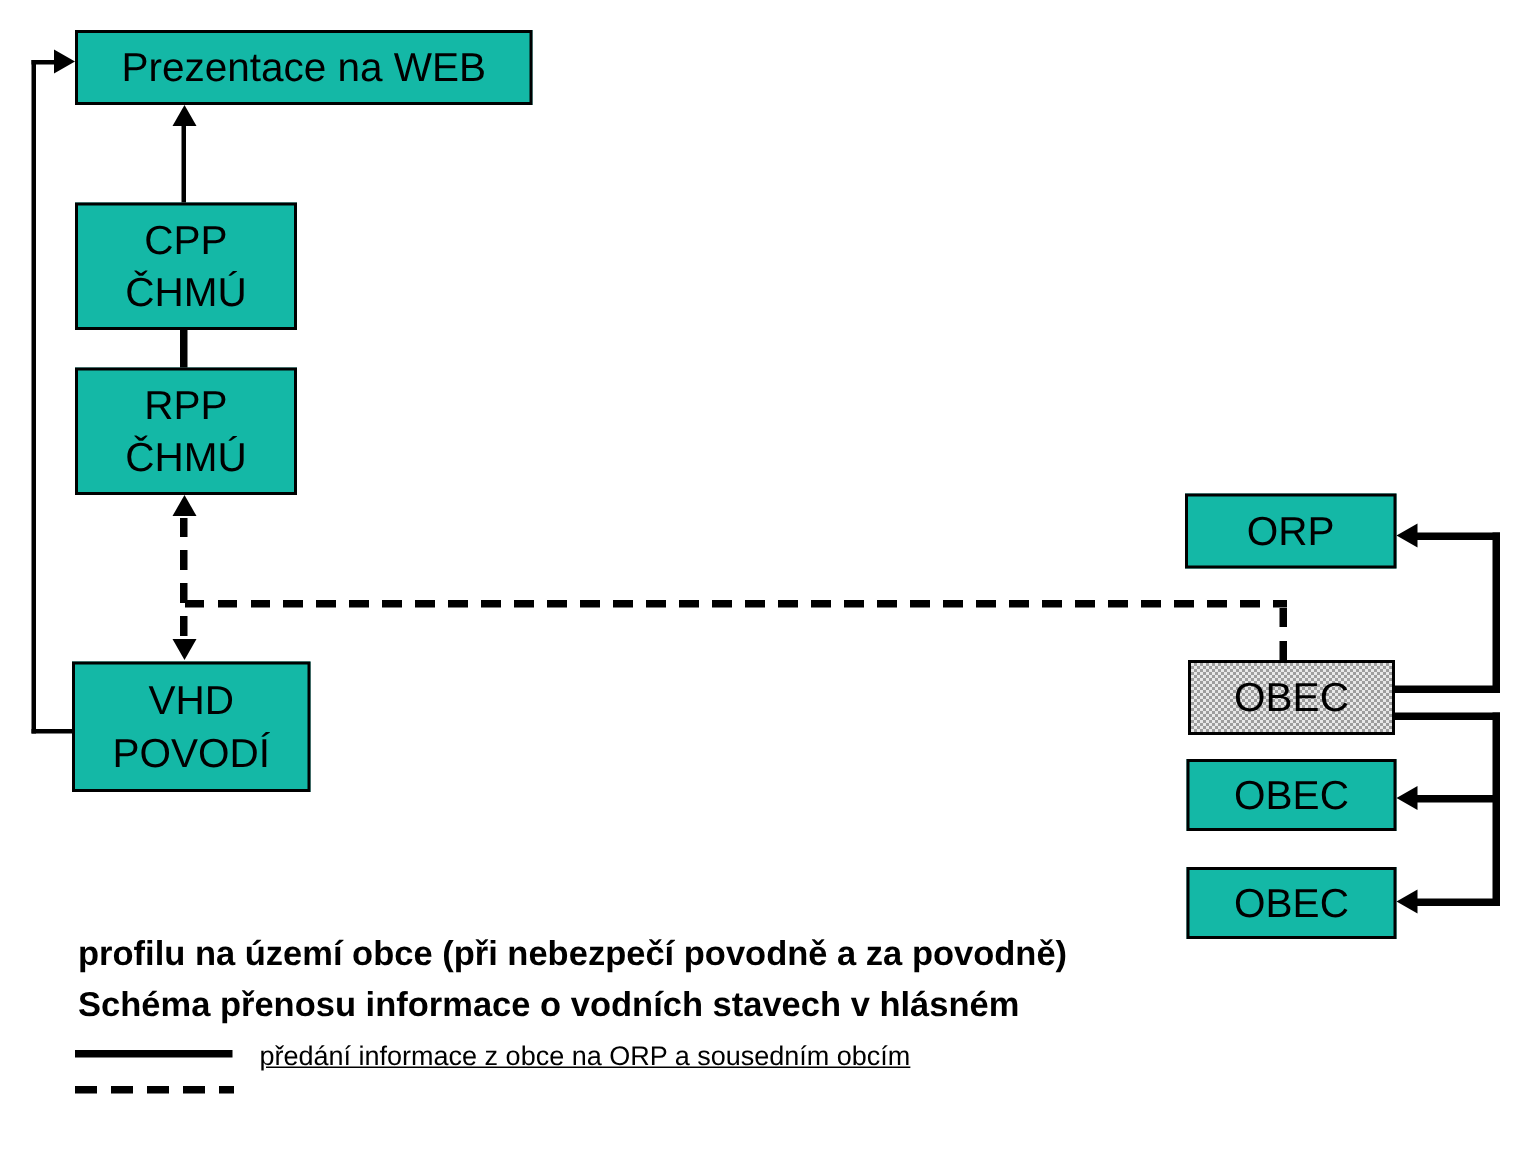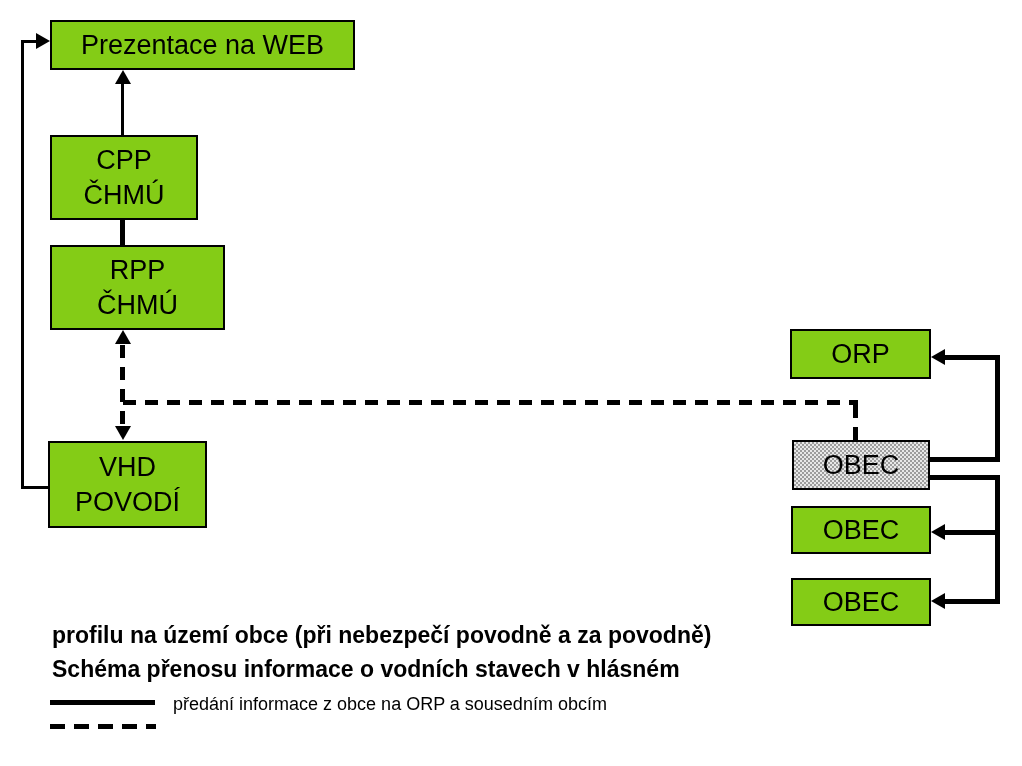--- a/index.html
+++ b/index.html
@@ -2,36 +2,36 @@
 <html><head>
 <meta charset="utf-8">
 <style>
   html,body{margin:0;padding:0;background:#fff;}
   .stage{
     position:relative;width:1022px;height:766px;background:#fff;
     font-family:"Liberation Sans","DejaVu Sans",sans-serif;color:#000;overflow:hidden;
   }
   
   .node{
-    position:absolute;border:2px solid #000;background:#84cc16;
+    position:absolute;border:2px solid #000;background:#14b8a6;
     display:flex;flex-direction:column;align-items:center;justify-content:center;
     font-size:27px;line-height:35px;text-align:center;box-sizing:border-box;
     white-space:nowrap;
   }
   .node.shaded{
     background-color:#e8e8e8;
     background-image:
       linear-gradient(45deg,#9d9d9d 25%,transparent 25%,transparent 75%,#9d9d9d 75%),
       linear-gradient(45deg,#9d9d9d 25%,transparent 25%,transparent 75%,#9d9d9d 75%);
     background-size:4px 4px;
     background-position:0 0,2px 2px;
   }
   #box-web {left:50px;top:20px;width:305px;height:50px;}
   #box-cpp {left:50px;top:135px;width:148px;height:85px;}
-  #box-rpp {left:50px;top:245px;width:175px;height:85px;}
+  #box-rpp {left:50px;top:245px;width:148px;height:85px;}
   #box-vhd {left:48px;top:441px;width:159px;height:87px;}
   #box-orp {left:790px;top:329px;width:141px;height:50px;}
   #box-obec1{left:792px;top:440px;width:138px;height:50px;}
   #box-obec2{left:791px;top:506px;width:140px;height:48px;}
   #box-obec3{left:791px;top:578px;width:140px;height:48px;}
 
   
   .hline,.vline{position:absolute;background:#000;}
   .dash-h{position:absolute;height:5px;background-image:repeating-linear-gradient(to right,#000 0 13px,transparent 13px 22px);}
   .dash-v{position:absolute;width:5px;background-image:repeating-linear-gradient(to bottom,#000 0 13px,transparent 13px 22px);}
@@ -40,21 +40,21 @@
   .arr.down {border-left:8px solid transparent;border-right:8px solid transparent;border-top:14px solid #000;}
   .arr.left {border-top:8px solid transparent;border-bottom:8px solid transparent;border-right:14px solid #000;}
   .arr.right{border-top:8px solid transparent;border-bottom:8px solid transparent;border-left:14px solid #000;}
 
   
   .caption{
     position:absolute;left:52px;top:618px;width:780px;
     font-size:23px;font-weight:bold;line-height:34px;white-space:nowrap;
   }
   .legend-label{
-    position:absolute;left:173px;font-size:18px;line-height:20px;white-space:nowrap;
+    position:absolute;left:173px;font-size:18px;line-height:20px;white-space:nowrap;text-decoration:underline;
   }
 </style>
 </head>
 <body>
 
 <div class="stage">
 
   <div class="node" id="box-web">
     <span>Prezentace na WEB</span>
   </div>

